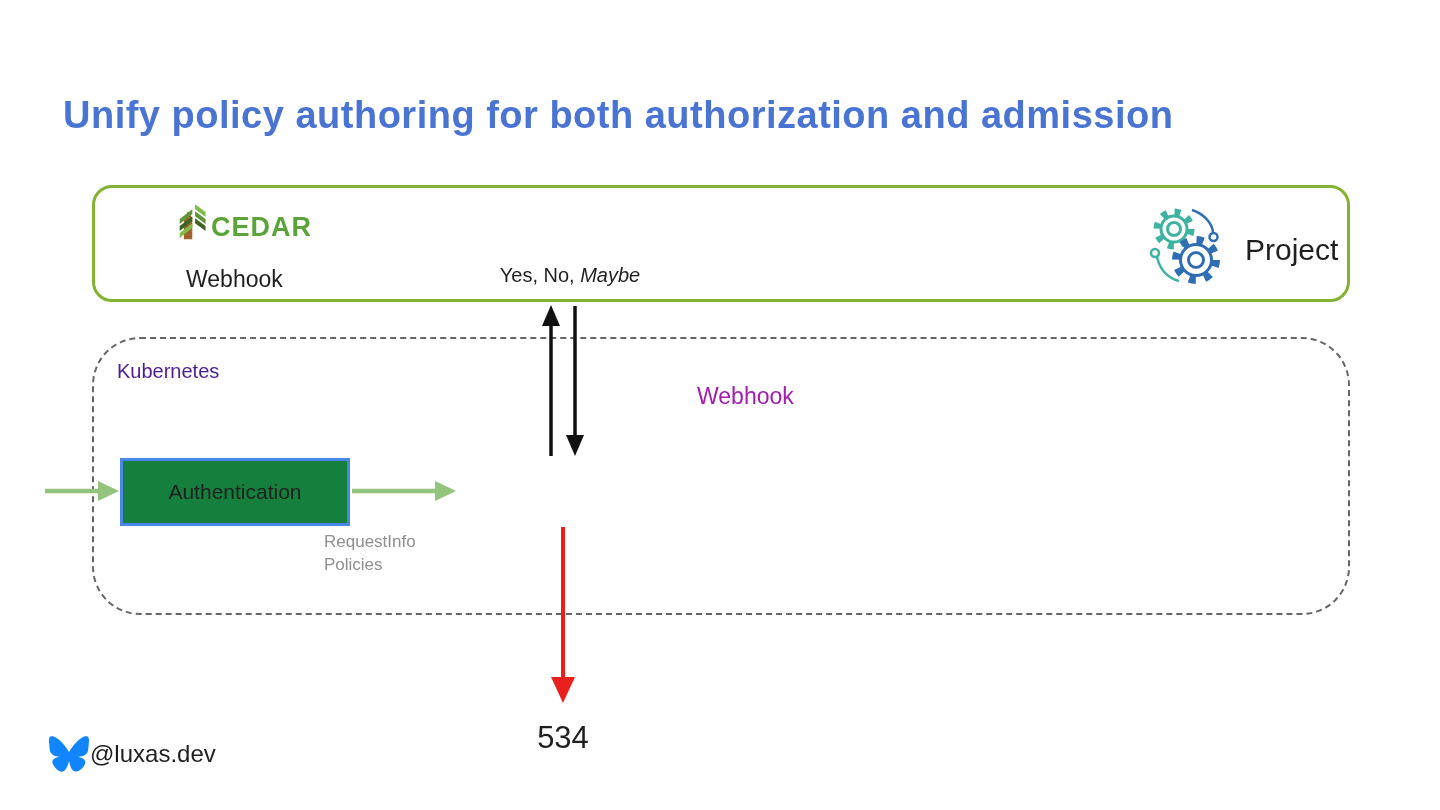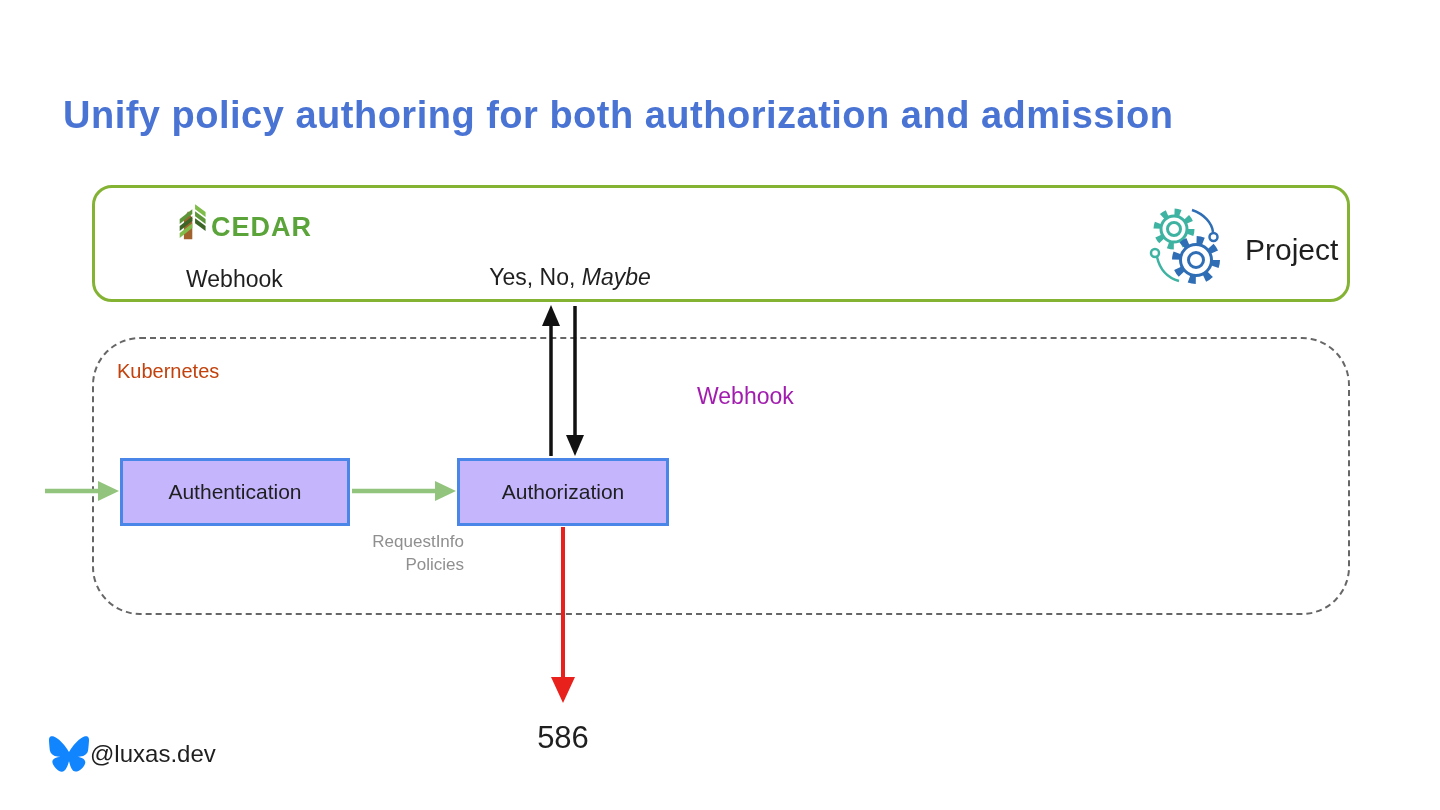--- a/index.html
+++ b/index.html
@@ -21,42 +21,42 @@
     border:3px solid #84b334;border-radius:20px;box-sizing:border-box;
     background:#ffffff;
   }
   .cedar-logo{position:absolute;left:172px;top:189px;width:140px;height:60px;display:flex;align-items:flex-end;justify-content:center;}
   .cedar-word{
     font-size:27px;font-weight:bold;color:#5ba439;letter-spacing:1px;
     margin-left:4px;margin-bottom:6px;
   }
   .policies-label{position:absolute;left:186px;top:266px;font-size:23px;color:#1f1f1f;}
   .partial-eval{position:absolute;left:390px;top:197px;width:360px;text-align:center;font-size:23px;color:#1f1f1f;}
-  .answers{position:absolute;left:390px;top:264px;width:360px;text-align:center;font-size:23px;color:#1f1f1f;}
+  .answers{position:absolute;left:390px;top:264px;width:360px;text-align:center;font-size:20px;color:#1f1f1f;}
   .answers em{font-style:italic;}
   .gears-icon{position:absolute;left:1146px;top:202px;width:80px;height:88px;}
   .project-label{position:absolute;left:1245px;top:233px;font-size:30px;color:#1f1f1f;}
 
   .dashed-panel{
     position:absolute;left:92px;top:337px;width:1258px;height:278px;
     border:2px dashed #666666;border-radius:48px;box-sizing:border-box;
   }
-  .k8s-caption{position:absolute;left:117px;top:357px;font-size:20px;line-height:29px;color:#c2410c;}
+  .k8s-caption{position:absolute;left:117px;top:357px;font-size:20px;line-height:29px;color:#4c1d95;}
   .webhook-label{position:absolute;left:697px;top:383px;font-size:23px;color:#a21caf;}
 
   .flow-box{
     position:absolute;height:68px;box-sizing:border-box;
-    border:3px solid #4a86e8;background:#c4b5fd;
+    border:3px solid #4a86e8;background:#15803d;
     display:flex;align-items:center;justify-content:center;
     font-size:21px;color:#1f1f1f;
   }
   .auth-box{left:120px;top:458px;width:230px;}
   .authz-box{left:457px;top:458px;width:212px;}
 
-  .reqinfo{position:absolute;left:314px;top:530px;width:150px;text-align:right;
+  .reqinfo{position:absolute;left:324px;top:530px;width:150px;text-align:left;
     font-size:17px;line-height:23px;color:#8f8f8f;}
 
   .arrow-layer{position:absolute;left:0;top:0;width:1440px;height:810px;pointer-events:none;}
 
   .result-403{position:absolute;left:513px;top:720px;width:100px;text-align:center;
     font-size:31px;color:#1f1f1f;}
 
   .footer{position:absolute;left:48px;top:734px;display:flex;align-items:center;}
   .footer .handle{font-size:24px;color:#1f1f1f;}
 </style>
@@ -109,23 +109,20 @@
 
   <div class="dashed-panel"></div>
   <div class="k8s-caption">
     <div>Kubernetes</div>
   </div>
   <div class="webhook-label">Webhook</div>
 
   <div class="flow-box auth-box">
     <span>Authentication</span>
   </div>
-  <div class="flow-box authz-box">
-    <span>Authorization</span>
-  </div>
 
   <div class="reqinfo">
     <div>RequestInfo</div>
     <div>Policies</div>
   </div>
 
   <svg class="arrow-layer" viewBox="0 0 1440 810">
     <g>
       <line x1="45" y1="491" x2="101" y2="491" stroke="#93c47d" stroke-width="4.5"></line>
       <polygon points="119,491 98,481 98,501" fill="#93c47d"></polygon>
@@ -141,21 +138,21 @@
     <g>
       <line x1="575" y1="306" x2="575" y2="438" stroke="#111111" stroke-width="3.5"></line>
       <polygon points="575,456 566,435 584,435" fill="#111111"></polygon>
     </g>
     <g>
       <line x1="563" y1="527" x2="563" y2="681" stroke="#e8211d" stroke-width="4"></line>
       <polygon points="563,703 551,677 575,677" fill="#e8211d"></polygon>
     </g>
   </svg>
 
-  <div class="result-403">586</div>
+  <div class="result-403">534</div>
 
   <div class="footer">
     <svg width="42" height="40" viewBox="0 0 24 24">
       <path fill="#1185fe" d="M12 10.8c-1.087-2.114-4.046-6.053-6.798-7.995C2.566.944 1.561 1.266.902 1.565.139 1.908 0 3.08 0 3.768c0 .69.378 5.65.624 6.479.815 2.736 3.713 3.66 6.383 3.364.136-.02.275-.039.415-.056-.138.022-.276.04-.415.056-3.912.58-7.387 2.005-2.83 7.078 5.013 5.19 6.87-1.113 7.823-4.308.953 3.195 2.05 9.271 7.733 4.308 4.267-4.308 1.172-6.498-2.74-7.078a8.741 8.741 0 0 1-.415-.056c.14.017.279.036.415.056 2.67.297 5.568-.628 6.383-3.364.246-.828.624-5.79.624-6.478 0-.69-.139-1.861-.902-2.206-.659-.298-1.664-.62-4.3 1.24C16.046 4.748 13.087 8.687 12 10.8Z"></path>
     </svg>
     <span class="handle">@luxas.dev</span>
   </div>
 
 </div>
 

